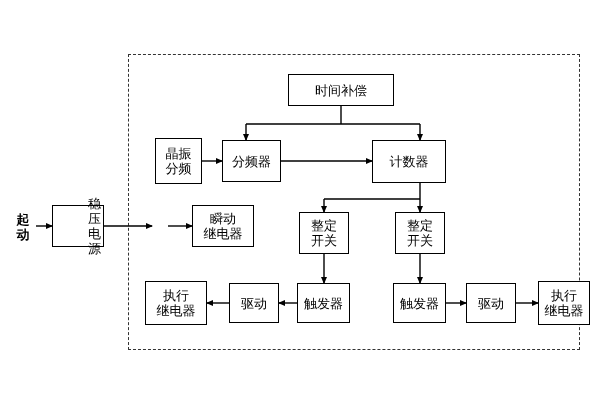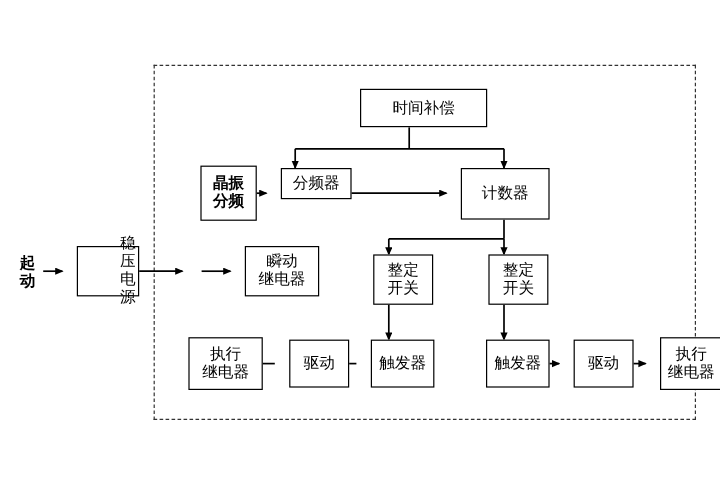--- a/index.html
+++ b/index.html
@@ -25,21 +25,20 @@
     background: #ffffff;
     display: flex;
     align-items: center;
     justify-content: center;
     text-align: center;
     font-size: 13px;
     line-height: 15px;
     color: #000000;
     white-space: pre-line;
     letter-spacing: 0px;
-    margin-left: 12px;
   }
   .label {
     position: absolute;
     box-sizing: border-box;
     display: flex;
     align-items: center;
     justify-content: center;
     text-align: center;
     font-size: 13px;
     line-height: 15px;
@@ -109,24 +108,24 @@
 
       <path d="M516,303 L538,303" marker-end="url(#arrow)"></path>
     </g>
   </svg>
 
   <div class="label" style="left:8px; top:207px; width:30px; height:40px;">起
 动</div>
 
   <div class="node" style="left:288px; top:74px; width:106px; height:32px;">时间补偿</div>
 
-  <div class="node" style="left:155px; top:138px; width:47px; height:46px;font-weight:bold;">晶振
+  <div class="node" style="left:155px; top:138px; width:47px; height:46px;">晶振
 分频</div>
 
-  <div class="node" style="left:222px; top:140px; width:59px; height:26px;">分频器</div>
+  <div class="node" style="left:222px; top:140px; width:59px; height:42px;">分频器</div>
 
   <div class="node" style="left:372px; top:140px; width:74px; height:43px;text-align:right;">计数器</div>
 
   <div class="node" style="left:52px; top:205px; width:52px; height:42px;padding-left:33px;">稳压
 电源</div>
 
   <div class="node" style="left:192px; top:205px; width:62px; height:42px;">瞬动
 继电器</div>
 
   <div class="node" style="left:299px; top:212px; width:50px; height:42px;">整定

